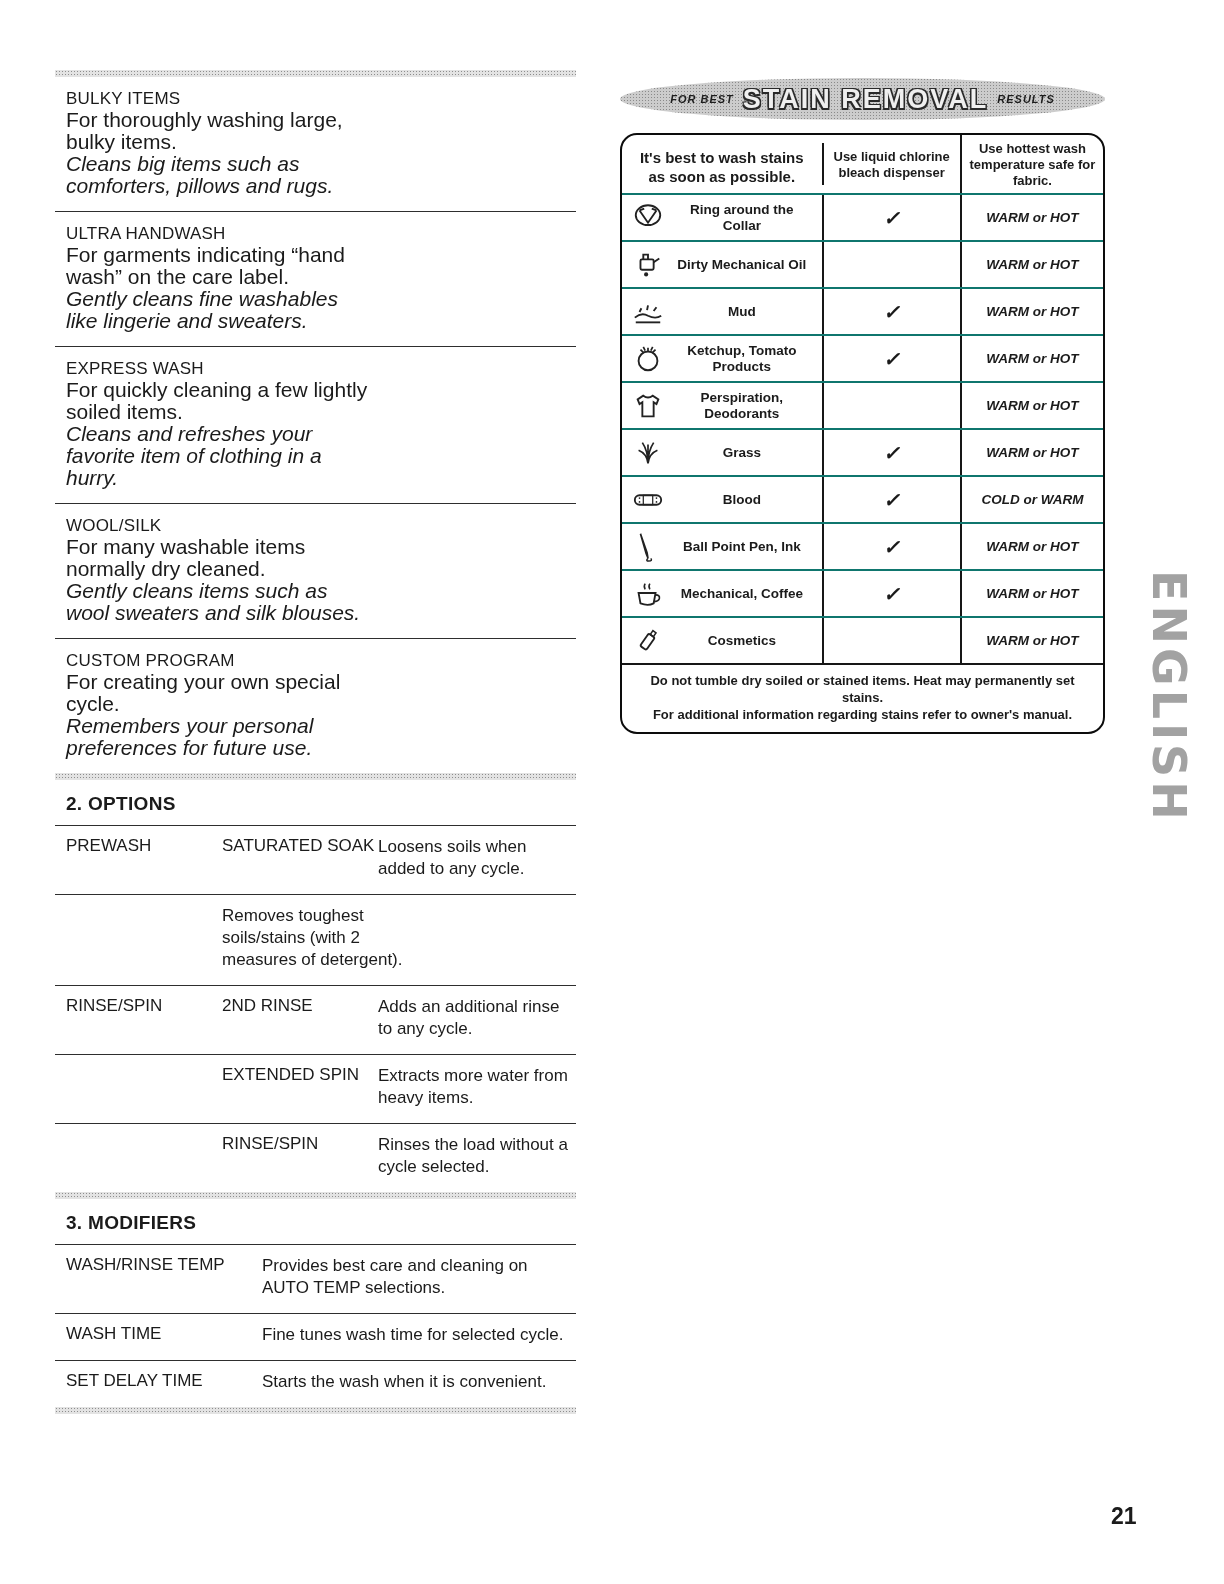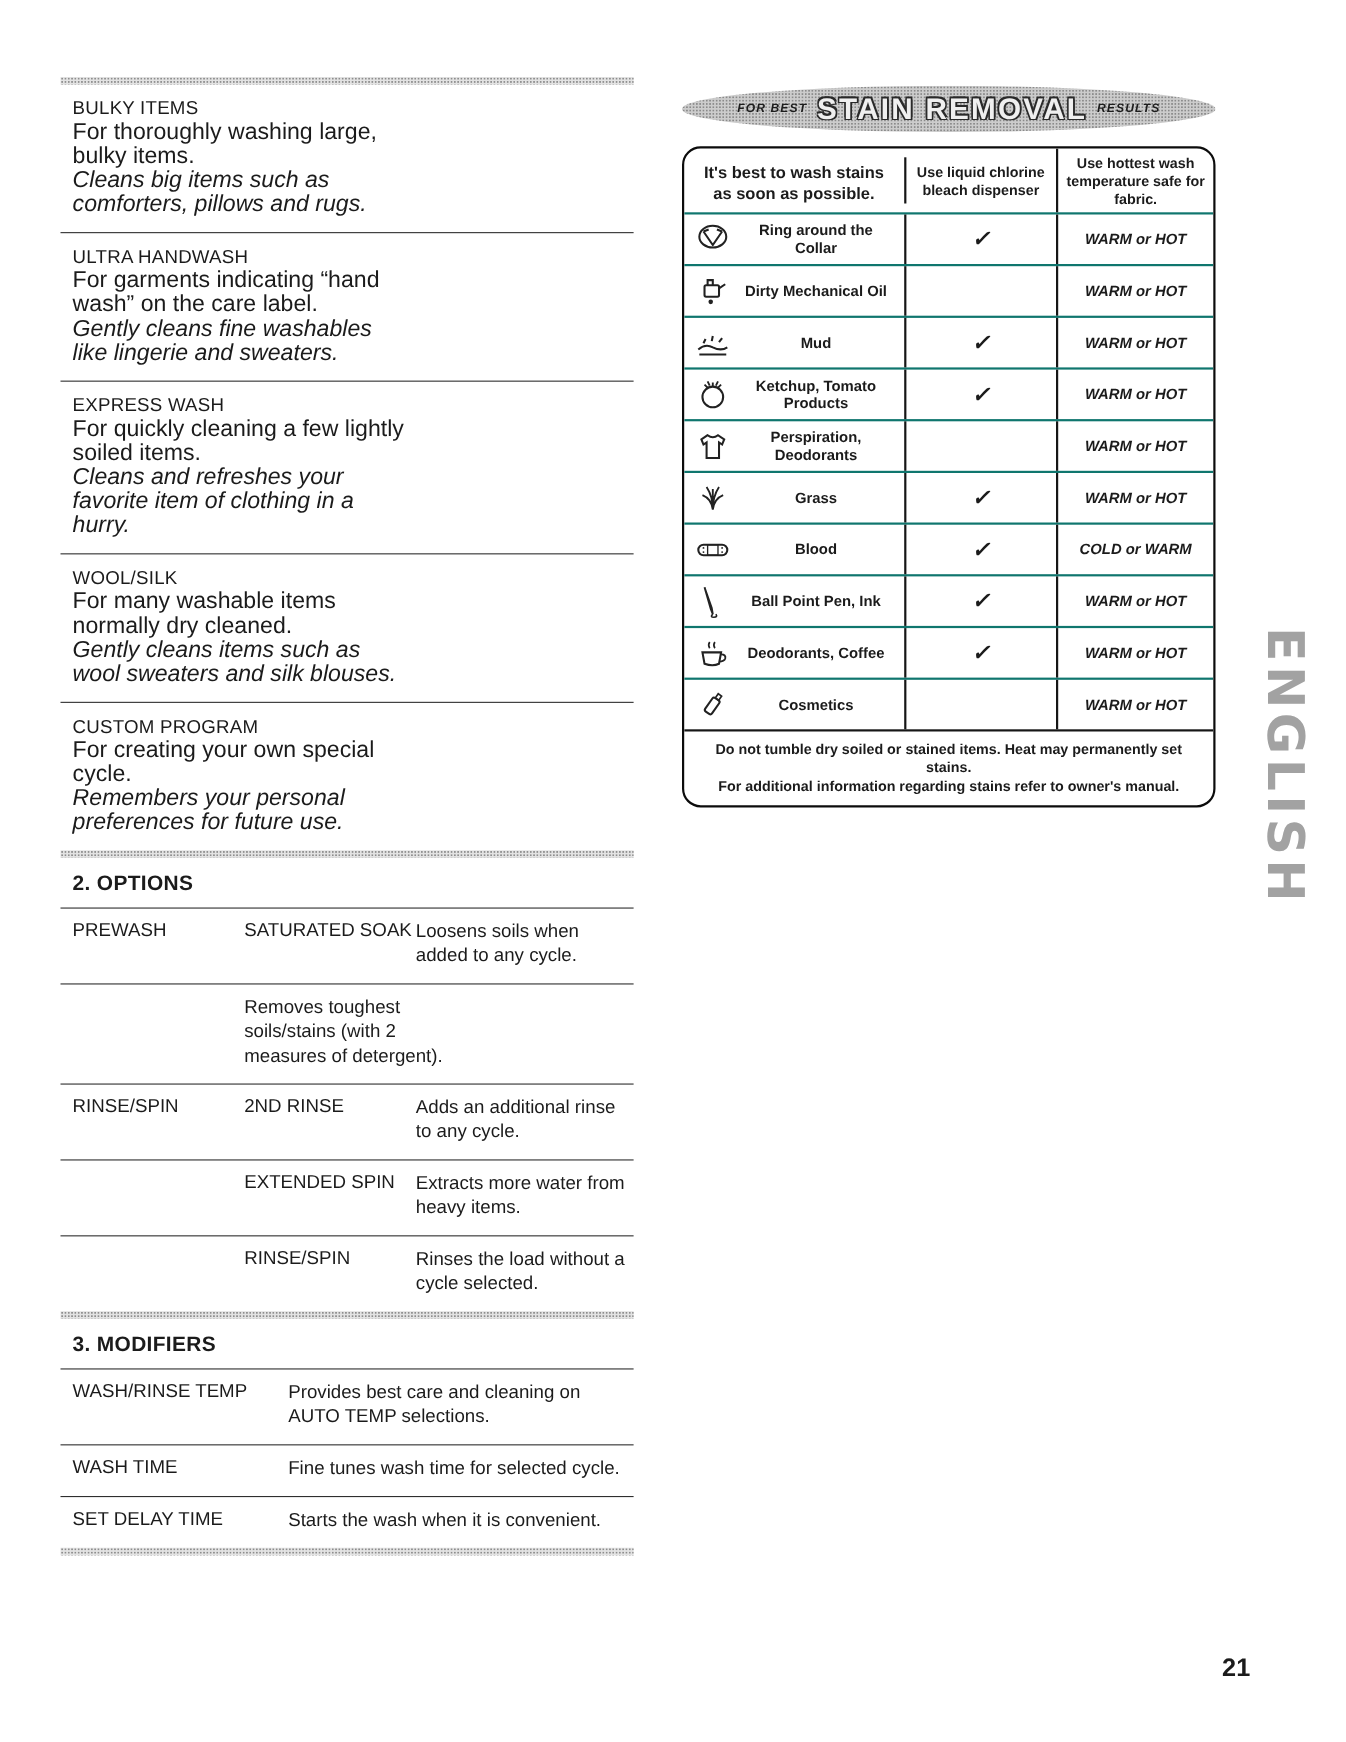--- a/index.html
+++ b/index.html
@@ -344,21 +344,21 @@
 
           <div class="stain-row">
             <div class="sr-label">
               <span class="sr-icon">
                 <svg viewBox="0 0 34 34" width="32" height="32">
                   <path d="M7 16 H25 L23 27 Q17 30 9 27 Z" fill="none" stroke="#222" stroke-width="2"></path>
                   <path d="M25 18 Q30 18 29 22 Q28 25 23 25" fill="none" stroke="#222" stroke-width="1.8"></path>
                   <path d="M14 12 Q12 9 14 6 M19 12 Q17 9 19 6" fill="none" stroke="#222" stroke-width="1.6"></path>
                 </svg>
               </span>
-              <span class="sr-text">Deodorants, Coffee</span>
+              <span class="sr-text">Mechanical, Coffee</span>
             </div>
             <div class="sr-bleach">✓</div>
             <div class="sr-temp">WARM or HOT</div>
           </div>
 
           <div class="stain-row">
             <div class="sr-label">
               <span class="sr-icon">
                 <svg viewBox="0 0 34 34" width="32" height="32">
                   <g transform="rotate(35 17 17)">

